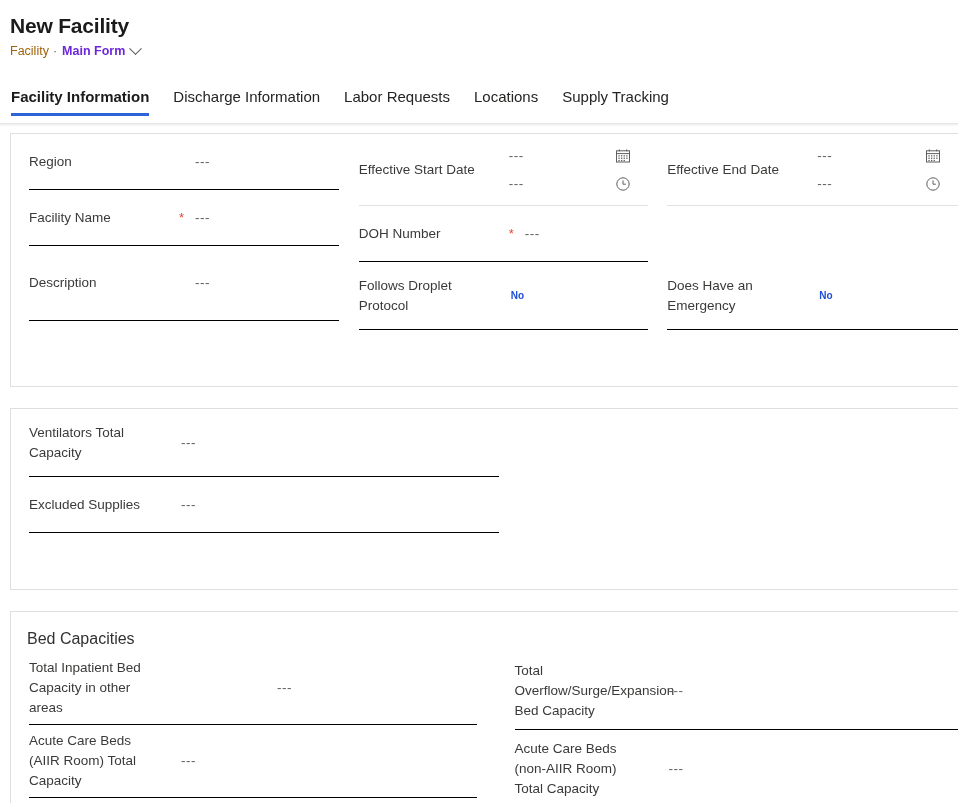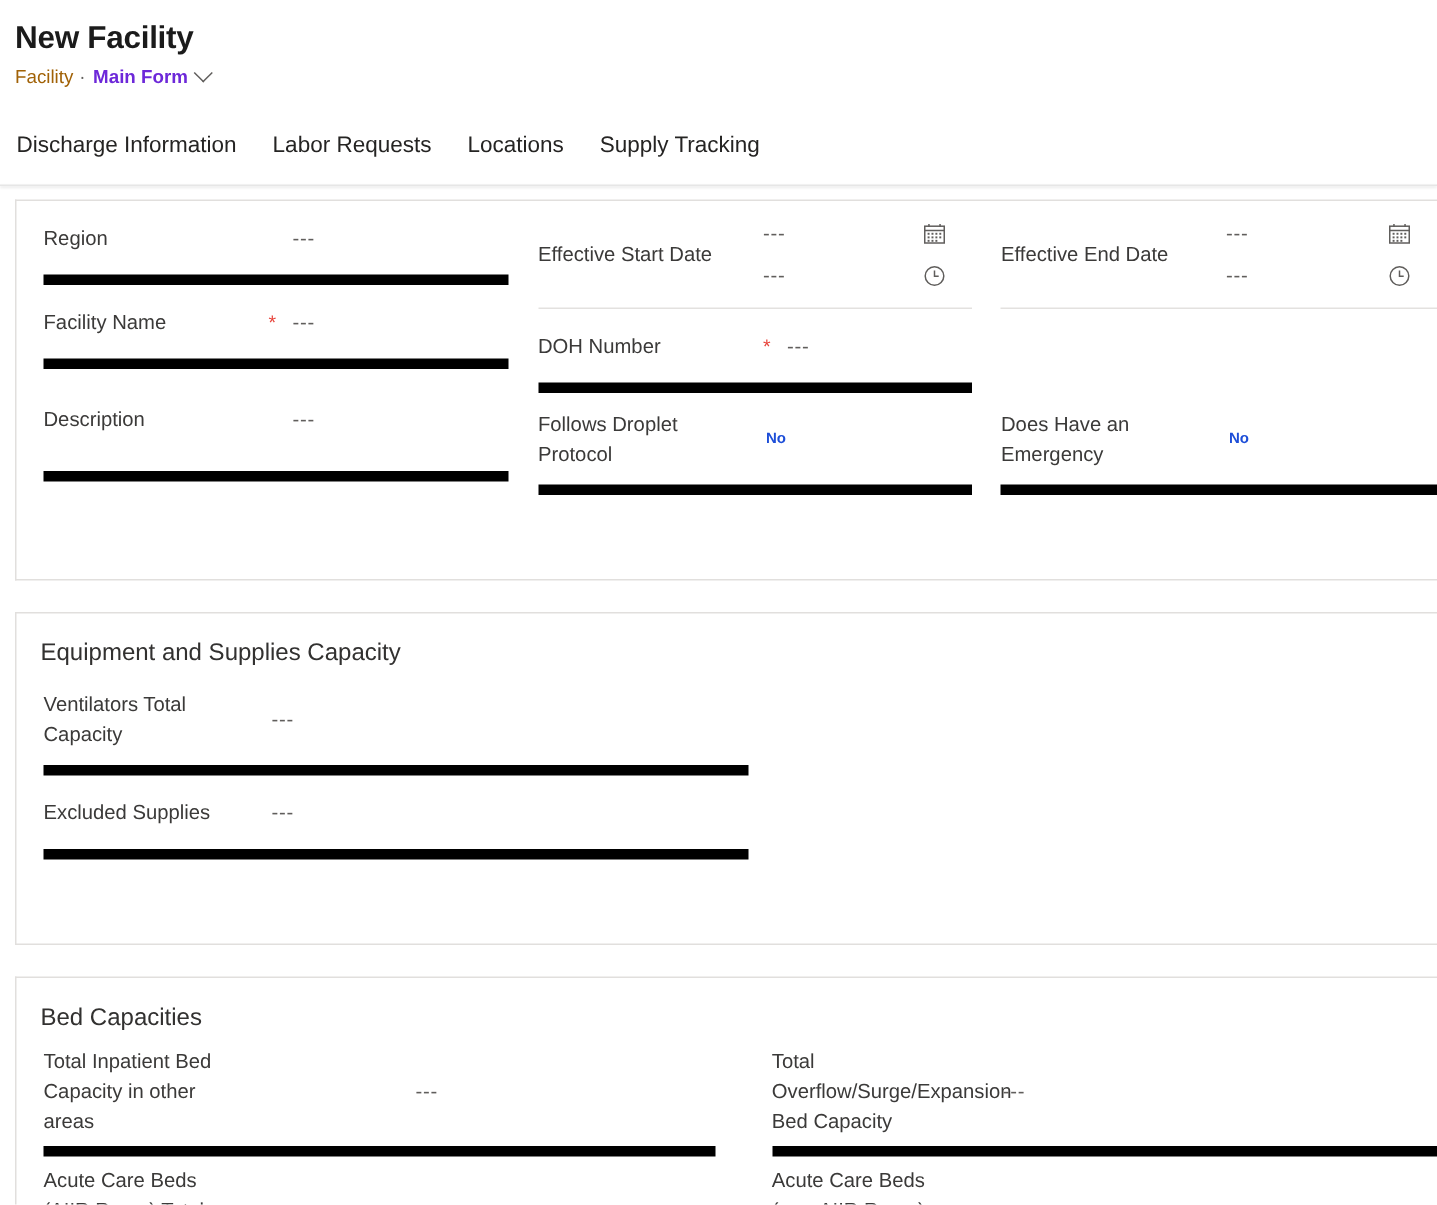--- a/index.html
+++ b/index.html
@@ -105,21 +105,21 @@
   }
   .col { display: flex; flex-direction: column; }
   .col-a { width: 328px; padding-left: 18px; }
   .col-b { width: 310px; padding-left: 20px; }
   .col-c { width: 310px; padding-left: 19px; }
 
   
   .field {
     display: flex;
     align-items: center;
-    border-bottom: 7px solid #000000;
+    border-bottom: 1px solid #000000;
     min-height: 56px;
     padding: 6px 12px 6px 0;
     position: relative;
   }
   .field.no-rule { border-bottom: 1px solid transparent; }
   .field.tall { min-height: 68px; }
   .field.taller { min-height: 75px; }
   .field.spacer { min-height: 44px; border-bottom: none; }
 
   .flabel {
@@ -199,20 +199,23 @@
     <span class="entity-name">Facility</span>
     <span class="dot-sep">·</span>
     <span class="form-selector">
       <span>Main Form</span>
       <span class="chev"></span>
     </span>
   </div>
 </div>
 
 <div class="tabstrip">
+  <div class="tab active">
+    <span>Facility Information</span>
+  </div>
   <div class="tab">
     <span>Discharge Information</span>
   </div>
   <div class="tab">
     <span>Labor Requests</span>
   </div>
   <div class="tab">
     <span>Locations</span>
   </div>
   <div class="tab">
@@ -341,21 +344,20 @@
           <span class="req blank">*</span>
           <span class="fvalue bold-val">No</span>
         </div>
         <div class="field spacer"></div>
       </div>
 
     </div>
   </div>
 
   <div class="section-card">
-    <div class="section-title">Equipment and Supplies Capacity</div>
     <div class="section-inner">
       <div class="col" style="width:488px;padding-left:18px;">
         <div class="field tall">
           <span class="flabel narrow">Ventilators Total Capacity</span>
           <span class="req blank">*</span>
           <span class="fvalue">---</span>
         </div>
         <div class="field">
           <span class="flabel narrow">Excluded Supplies</span>
           <span class="req blank">*</span>

